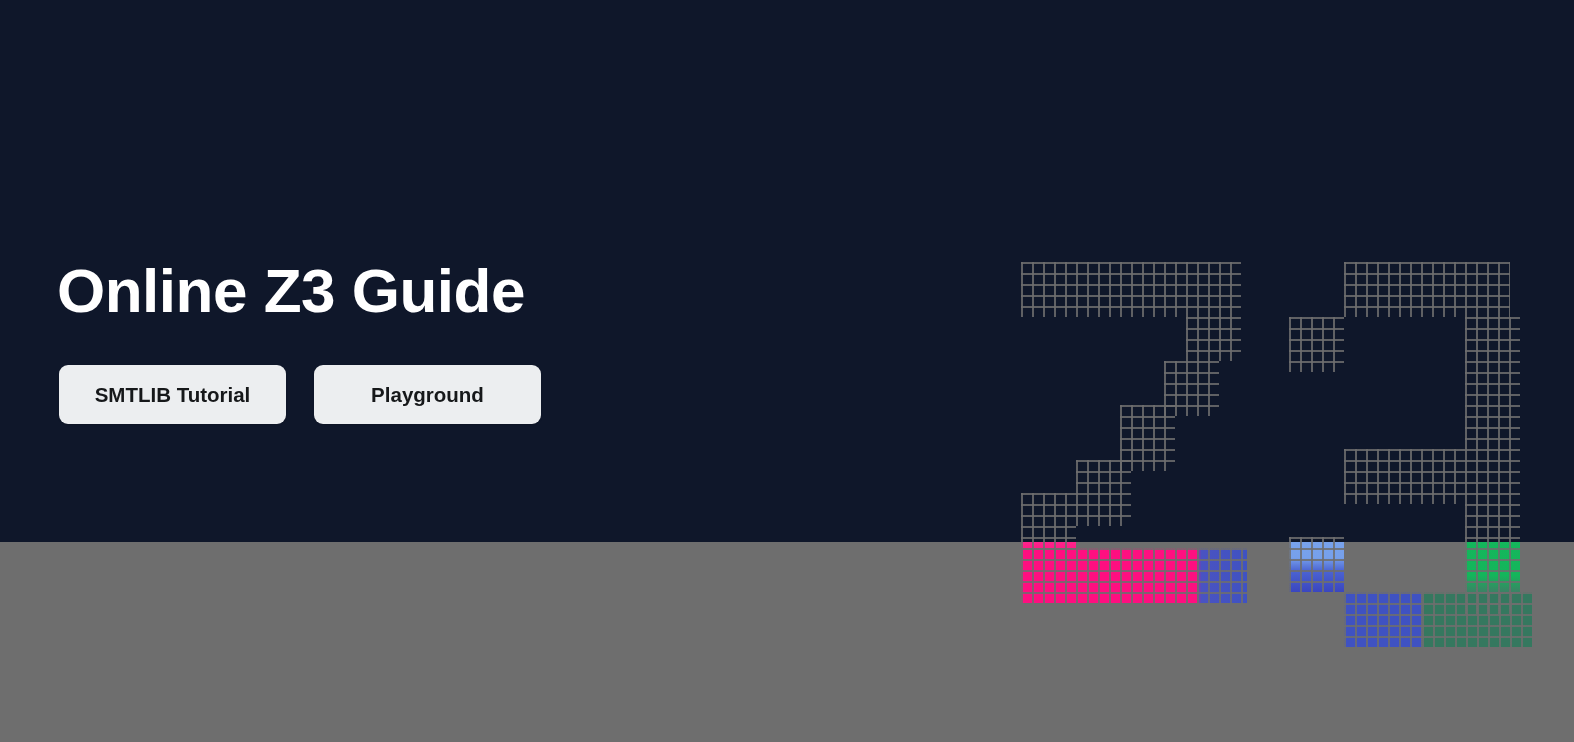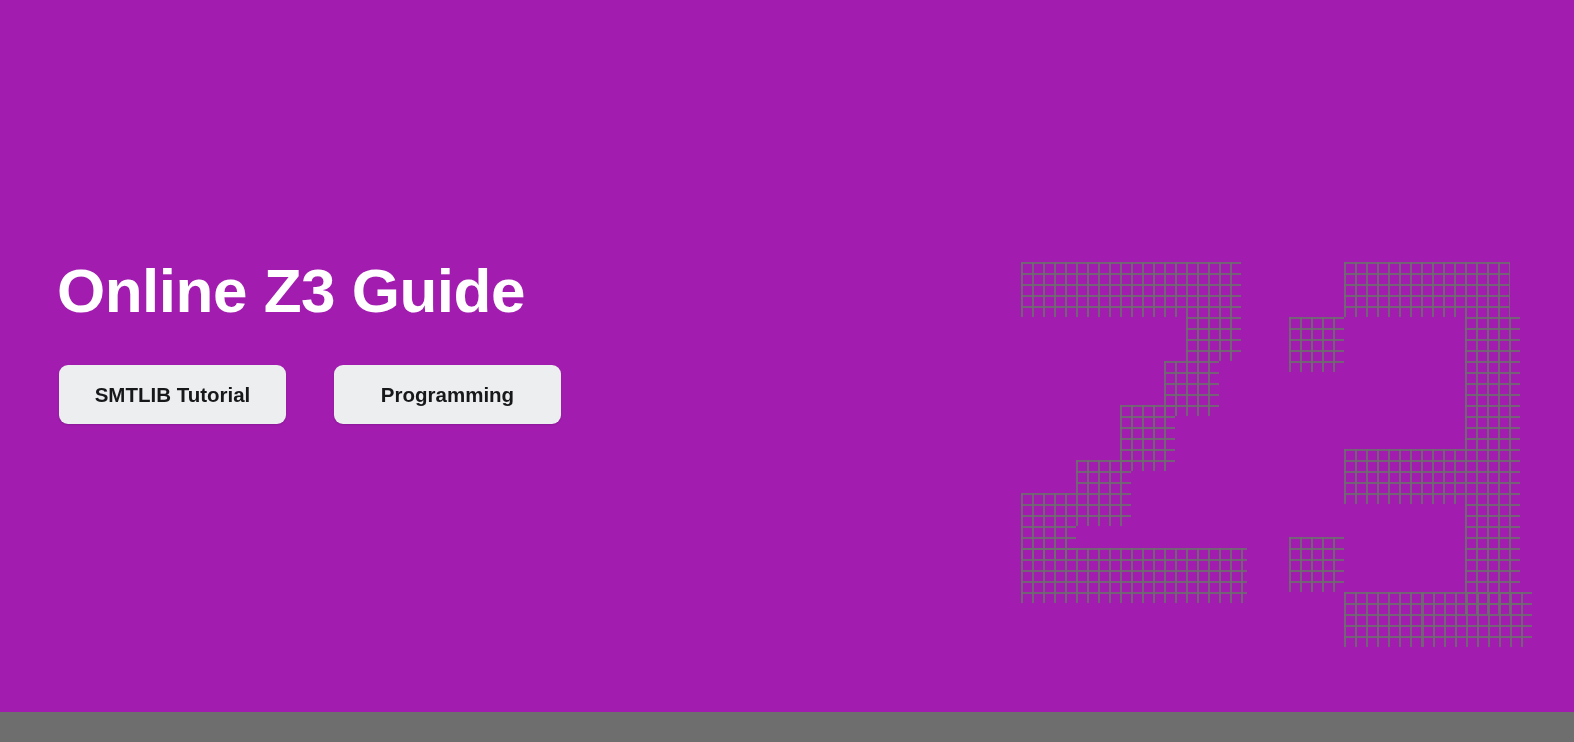--- a/index.html
+++ b/index.html
@@ -12,22 +12,22 @@
     height: 742px;
     overflow: hidden;
     background: #6e6e6e;
     font-family: "Liberation Sans", sans-serif;
     position: relative;
   }
   #hero {
     position: absolute;
     left: 0; top: 0;
     width: 1574px;
-    height: 712px;
-    background: #a21caf;
+    height: 542px;
+    background: #0f172a;
   }
   #hero-text {
     position: absolute;
     left: 57px;
     top: 258px;
     width: 900px;
   }
   #page-title {
     font-size: 62px;
     font-weight: bold;
@@ -37,21 +37,21 @@
     margin: 0;
     font-family: "Liberation Sans", sans-serif;
   }
   #hero-buttons {
     position: absolute;
     left: 59px;
     top: 365px;
     display: flex;
     flex-direction: row;
     align-items: flex-start;
-    gap: 48px;
+    gap: 28px;
   }
   .hero-btn {
     background: #eceef0;
     color: #16181a;
     border: none;
     border-radius: 9px;
     font-size: 20.5px;
     font-weight: bold;
     font-family: "Liberation Sans", sans-serif;
     padding: 0 26px;
@@ -98,21 +98,21 @@
 <body>
 
 <div id="hero">
 
   <div id="hero-text">
     <h1 id="page-title">Online Z3 Guide</h1>
   </div>
 
   <div id="hero-buttons">
     <button class="hero-btn">SMTLIB Tutorial</button>
-    <button class="hero-btn">Programming</button>
+    <button class="hero-btn">Playground</button>
   </div>
 
   <div id="pixel-art">
 
     <div class="glyph" id="glyph-7">
       <div class="blk" style="left:0px; top:0px; width:220px; height:55px;">
         <span class="fill" style="background:#ffffff;"></span>
       </div>
       <div class="blk" style="left:165px; top:55px; width:55px; height:44px;">
         <span class="fill" style="background:#ffffff;"></span>

